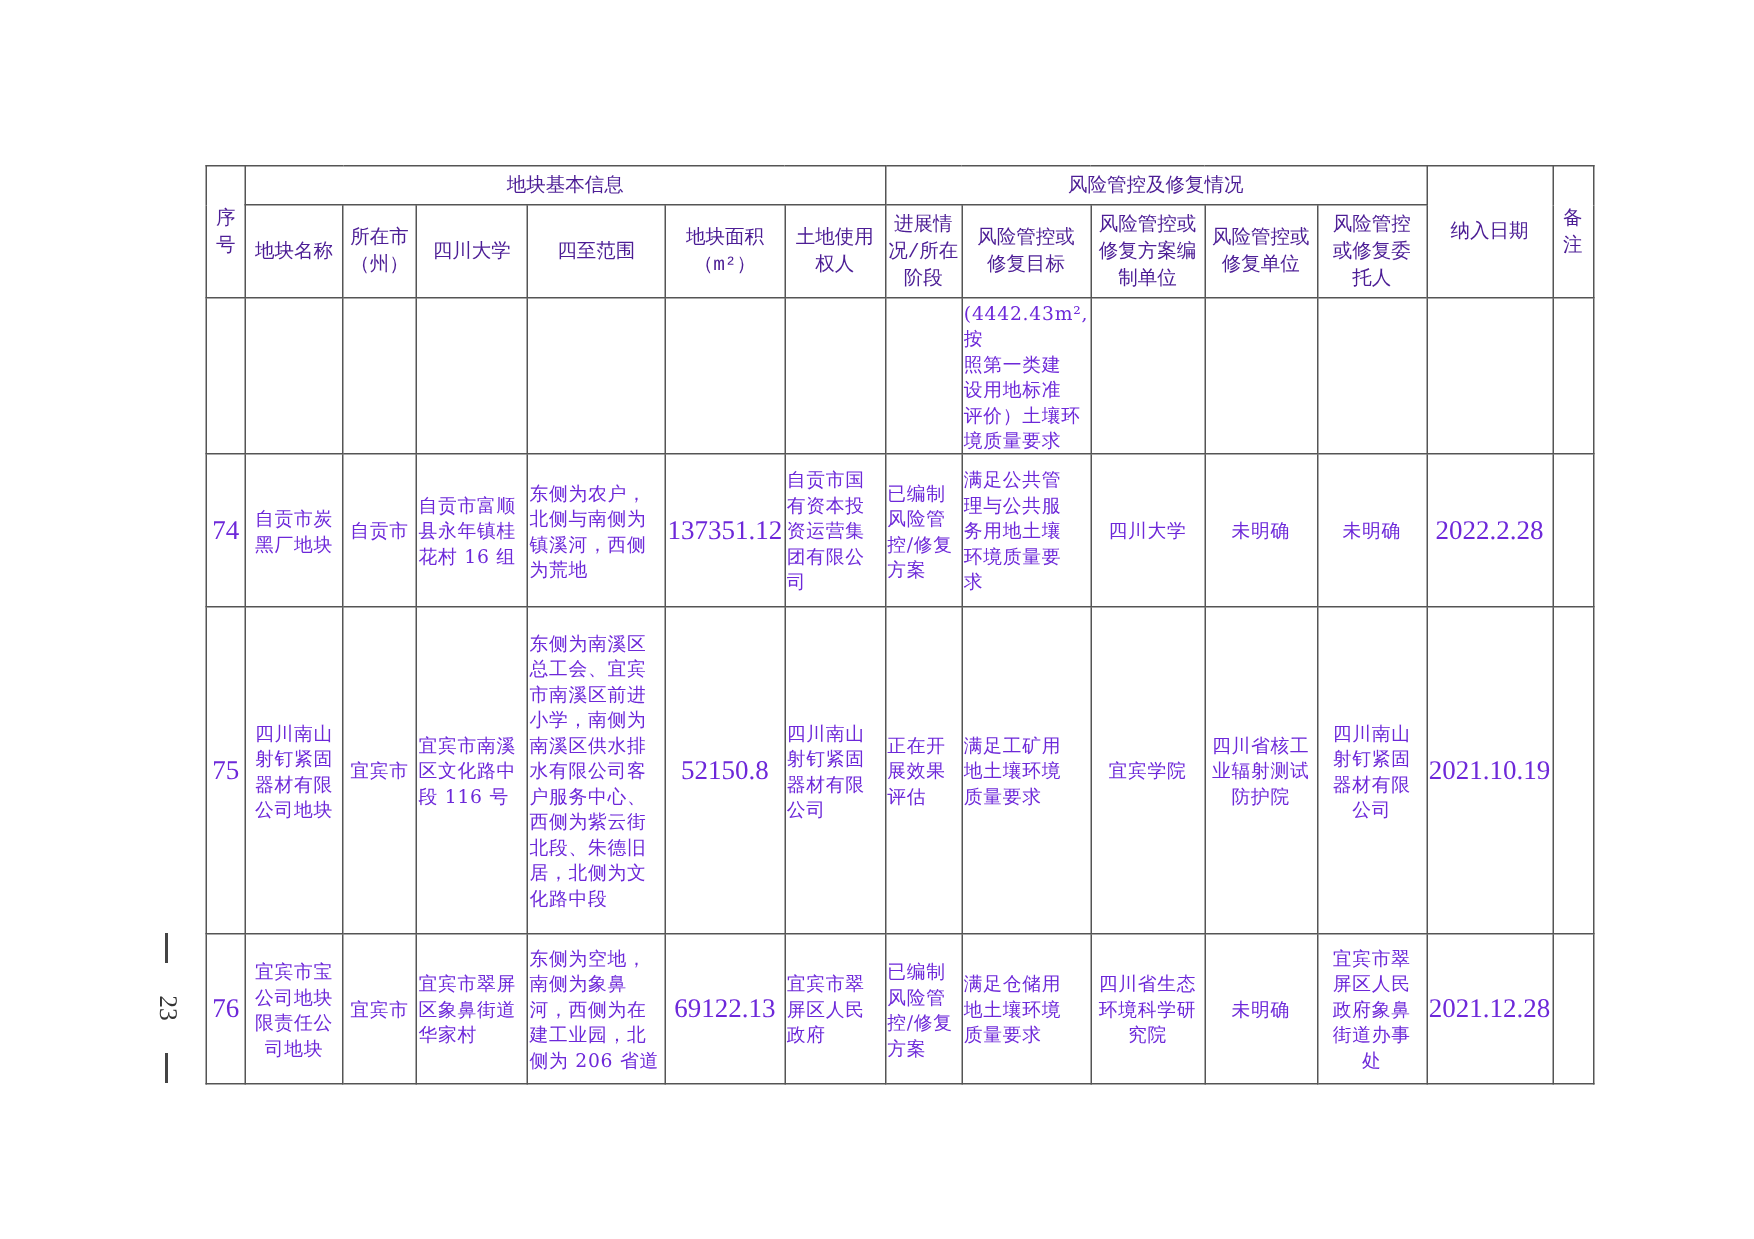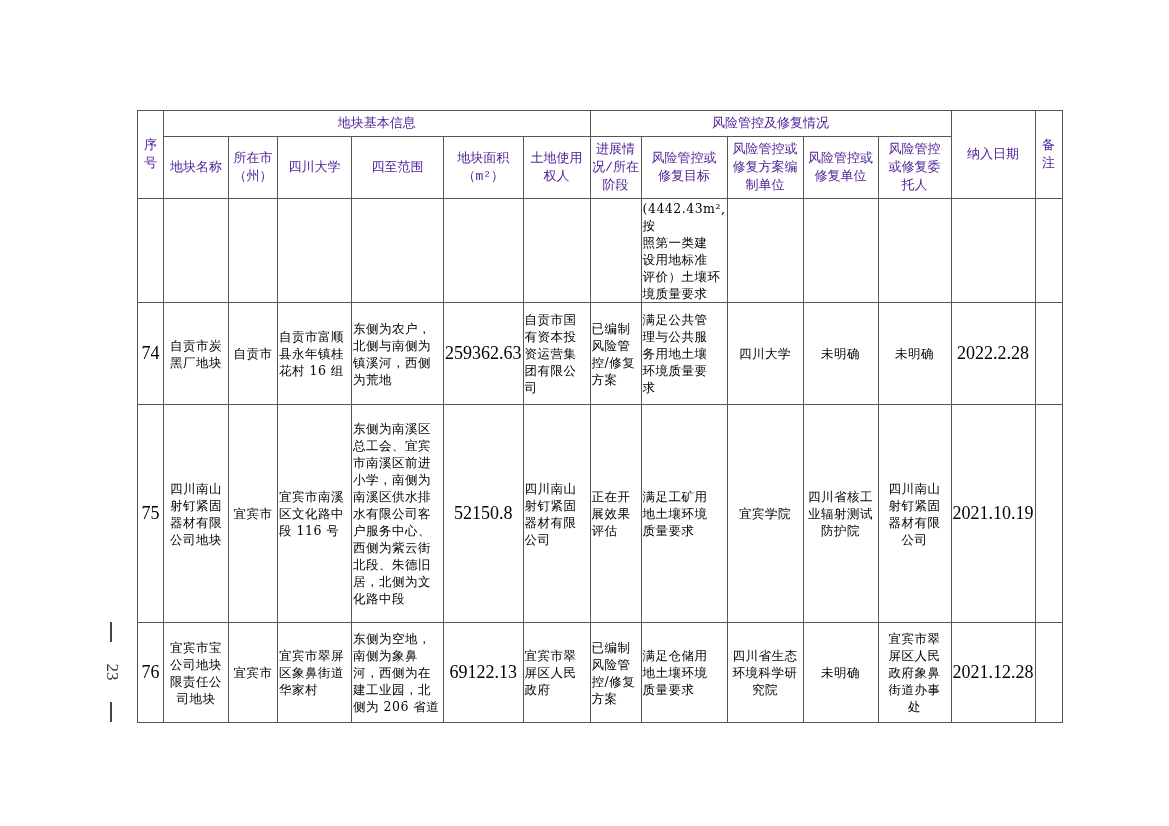--- a/index.html
+++ b/index.html
@@ -3,21 +3,21 @@
 <meta charset="utf-8">
 <style>
   html, body { margin: 0; padding: 0; background: #ffffff; }
   body { width: 1169px; height: 826px; position: relative; overflow: hidden; font-family: "DejaVu Sans", "Liberation Sans", sans-serif; color: #1a1a1a; }
   .page-num { position: absolute; left: 96px; top: 622px; width: 30px; height: 100px; display: flex; flex-direction: column; align-items: center; justify-content: space-between; }
   .page-num .dash { width: 1.5px; height: 20px; background: #444; }
   .page-num .num { transform: rotate(90deg); font-family: "Liberation Serif", serif; font-size: 17px; color: #333; }
   table.main { position: absolute; left: 137px; top: 110px; border-collapse: collapse; table-layout: fixed; }
   table.main td, table.main th { border: 1.3px solid #555; padding: 0 1px; font-weight: normal; vertical-align: middle; text-align: center; overflow: hidden; }
   th { font-family: Liberation Mono, monospace; font-size: 13px; line-height: 18px; color: #4c1d95; }
-  td { font-family: "DejaVu Serif", "Liberation Serif", serif; font-size: 12.5px; line-height: 17px; color: #000000; letter-spacing: 0.5px; }
+  td { font-family: "DejaVu Serif", "Liberation Serif", serif; font-size: 12.5px; line-height: 17px; color: #6d28d9; letter-spacing: 0.5px; }
   td.just { text-align: justify; text-align-last: left; }
   td.num { font-family: "Liberation Serif", serif; font-size: 18px; letter-spacing: 0; }
   td.top { vertical-align: top; }
   .cell { white-space: pre-line; }
 </style>
 </head>
 <body>
 
 <div class="page-num">
   <div class="dash"></div>
@@ -102,21 +102,21 @@
       <td class="cell">自贡市炭
 黑厂地块</td>
       <td class="cell">自贡市</td>
       <td class="cell just">自贡市富顺
 县永年镇桂
 花村 16 组</td>
       <td class="cell just">东侧为农户，
 北侧与南侧为
 镇溪河，西侧
 为荒地</td>
-      <td class="num">259362.63</td>
+      <td class="num">137351.12</td>
       <td class="cell just">自贡市国
 有资本投
 资运营集
 团有限公
 司</td>
       <td class="cell just">已编制
 风险管
 控/修复
 方案</td>
       <td class="cell just">满足公共管

